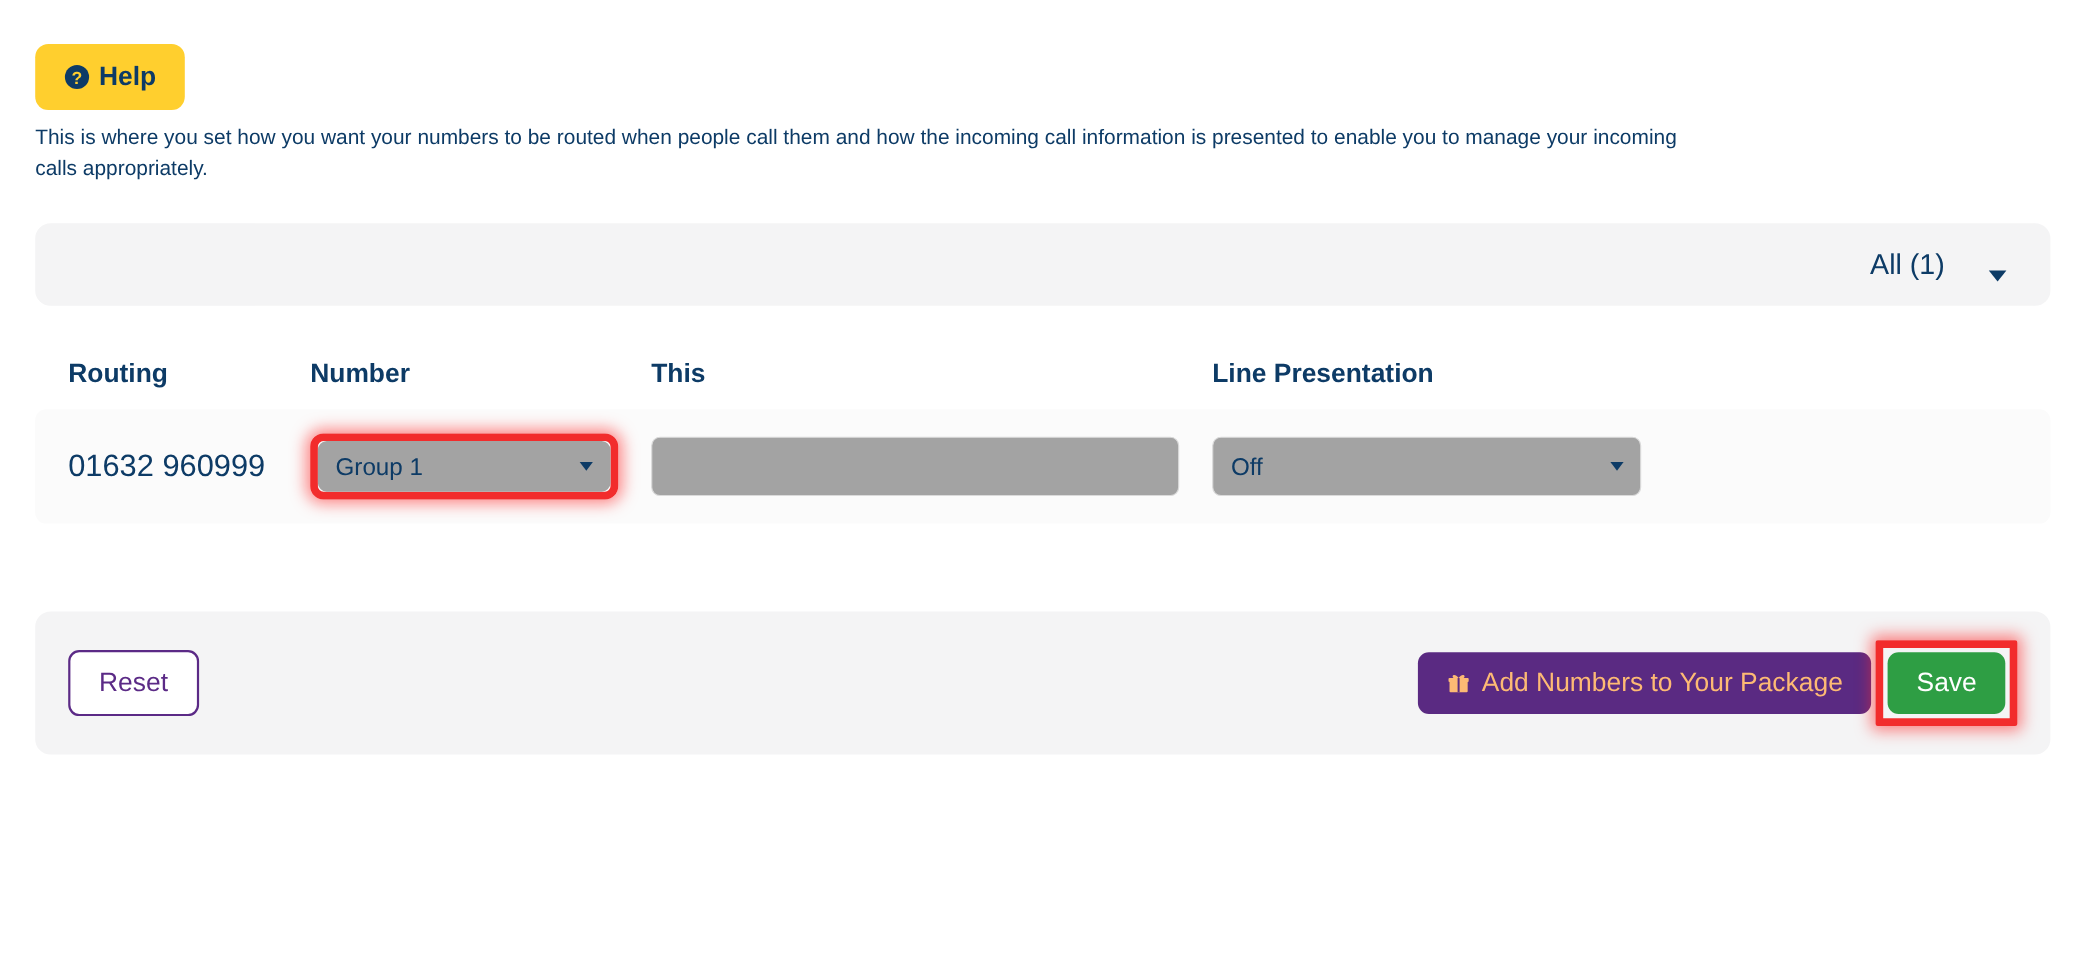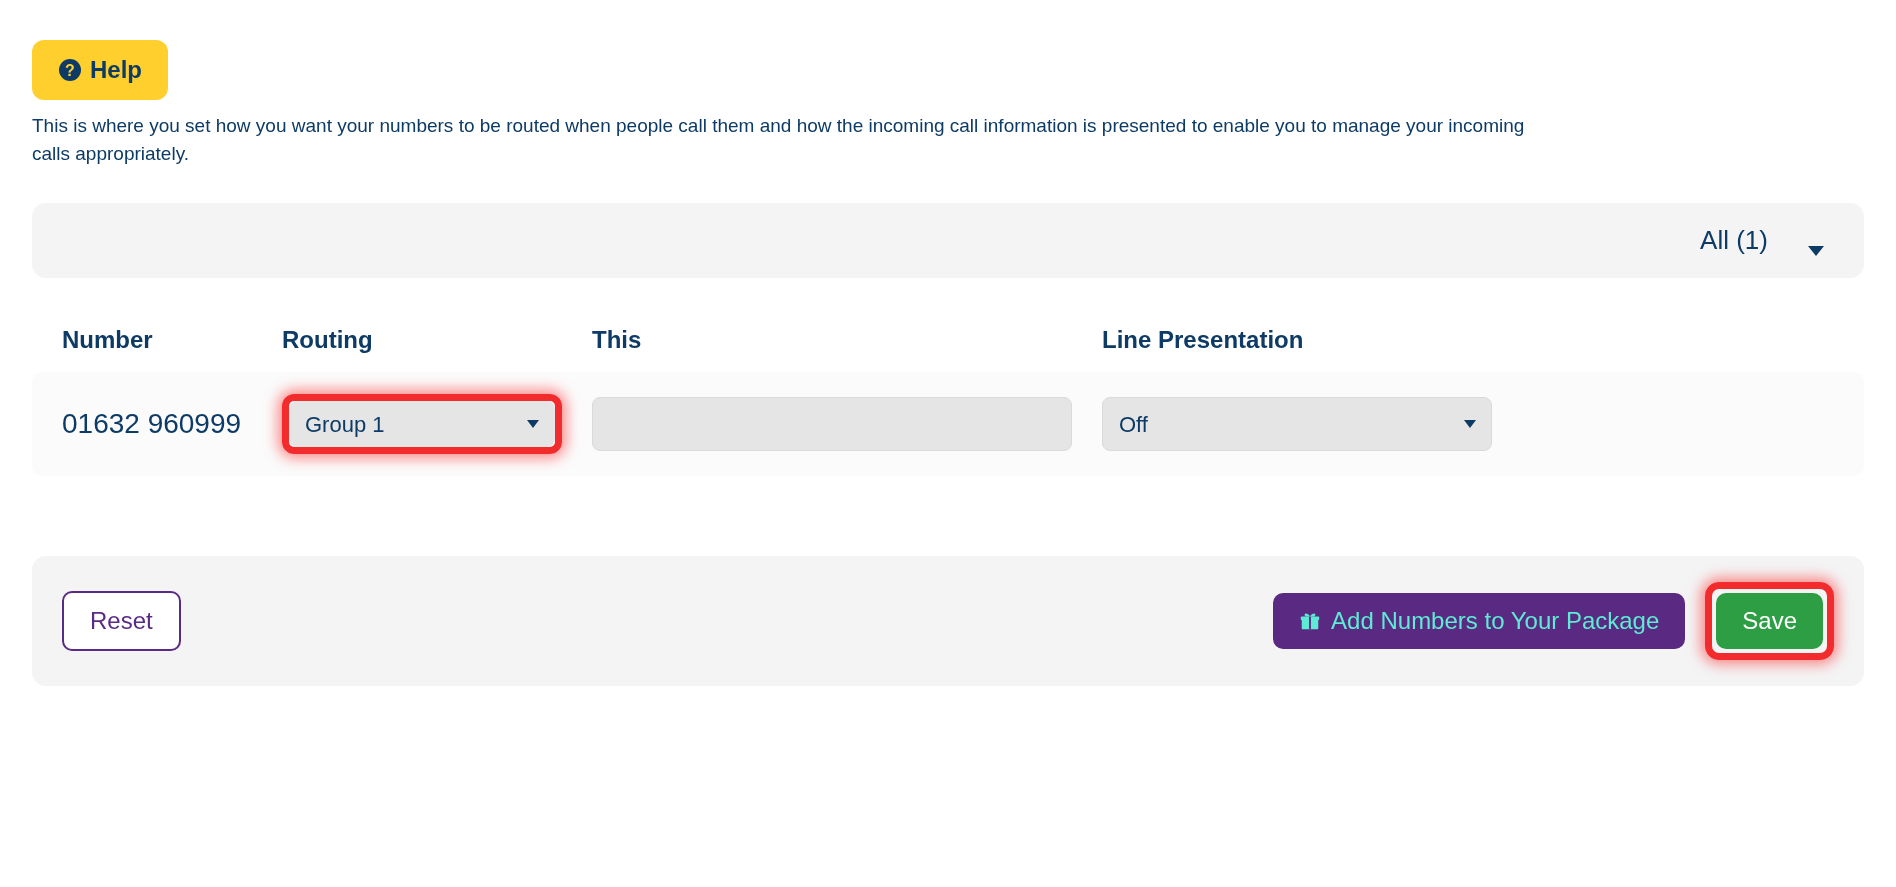--- a/index.html
+++ b/index.html
@@ -95,21 +95,21 @@
   }
   .number-cell{
     font-size:28px;
     color:var(--navy);
   }
   .select,.text-input{
     width:100%;
     height:54px;
     border:1px solid var(--border);
     border-radius:8px;
-    background:#e5e5e5;
+    background:#a3a3a3;
     font-size:22px;
     color:var(--navy);
     padding:0 16px;
     appearance:none;
     -webkit-appearance:none;
     font-family:inherit;
   }
   .select-wrap{
     position:relative;
   }
@@ -157,32 +157,32 @@
   }
   .btn svg{width:22px;height:22px;}
   .btn-reset{
     background:#fff;
     color:var(--purple);
     border:2px solid var(--purple);
   }
   .spacer{flex:1;}
   .btn-add{
     background:var(--purple-btn);
-    color:#5eead4;
-    border:none;
-    margin-right:20px;
+    color:#fdba74;
+    border:none;
+    margin-right:4px;
   }
   .btn-save{
     background:var(--green);
     color:#fff;
     border:none;
   }
   .save-highlight{
     border:7px solid var(--red);
-    border-radius:14px;
+    border-radius:2px;
     box-shadow:0 0 14px 4px rgba(255,40,40,0.55);
     display:inline-flex;
     padding:4px;
   }
 </style>
 </head>
 <body>
 
 <div class="page-header">
   <button class="help-btn">
@@ -196,22 +196,22 @@
 
 <p class="intro">This is where you set how you want your numbers to be routed when people call them and how the incoming call information is presented to enable you to manage your incoming calls appropriately.</p>
 
 <div class="filter-bar">
   <span class="filter-label">All (1)</span>
   <span class="caret-down"></span>
 </div>
 
 <div class="table-wrap">
   <div class="thead">
+    <div>Routing</div>
     <div>Number</div>
-    <div>Routing</div>
     <div>This</div>
     <div>Line Presentation</div>
     <div></div>
   </div>
 
   <div class="trow">
     <div class="number-cell">01632 960999</div>
 
     <div class="routing-cell">
       <div class="select-wrap highlight-red">

